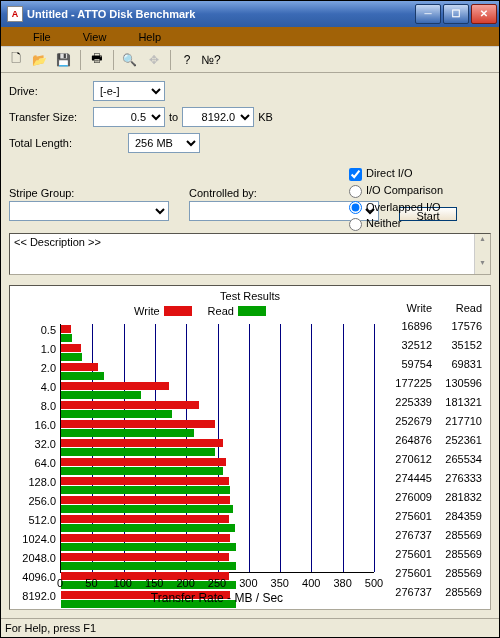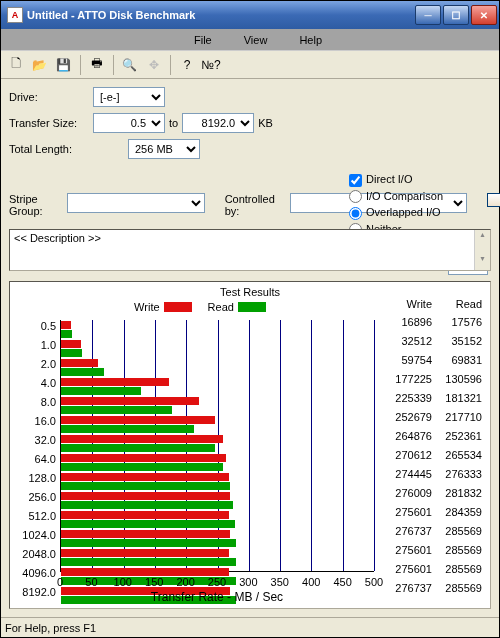--- a/index.html
+++ b/index.html
@@ -4,38 +4,38 @@
 <style>
 * { box-sizing: border-box; margin: 0; padding: 0; font-family: Tahoma, sans-serif; font-size: 11px; }
 body { background: #fff; width: 500px; height: 638px; overflow: hidden; }
 .window { width: 500px; height: 638px; border: 1px solid #000; background: #ece9d8; display: flex; flex-direction: column; }
 .titlebar { height: 28px; background: linear-gradient(to bottom, #7ba4e0 0%, #3b6ab5 50%, #2e5ca3 100%); display: flex; align-items: center; padding: 0 2px 0 6px; color: #fff; font-weight: bold; }
 .titlebar .icon { width: 16px; height: 16px; margin-right: 4px; background: #fff; border: 1px solid #888; display: flex; align-items: center; justify-content: center; font-size: 9px; color: #c00; }
 .titlebar .title { flex: 1; }
 .titlebar .btns { display: flex; gap: 2px; }
 .titlebar .btns div { width: 26px; height: 20px; background: linear-gradient(to bottom, #c5d8f4, #3868b2); border: 1px solid #1a3a6a; border-radius: 2px; display: flex; align-items: center; justify-content: center; color: #fff; font-weight: bold; font-size: 10px; cursor: pointer; }
 .titlebar .btns .close { background: linear-gradient(to bottom, #f5a19a, #d43f2e); border-color: #7a1a10; }
-.menubar { height: 22px; background: #a3a3a3; border-bottom: 1px solid #ccc; display: flex; align-items: center; padding-left: 16px; justify-content: center; }
+.menubar { height: 22px; background: #a16207; border-bottom: 1px solid #ccc; display: flex; align-items: center; padding-left: 16px; }
 .menubar span { padding: 3px 8px; cursor: pointer; }
 .toolbar { height: 28px; background: #ece9d8; border-bottom: 1px solid #aca899; display: flex; align-items: center; padding-left: 4px; gap: 2px; }
 .toolbar .tbtn { width: 22px; height: 22px; border: 1px solid #ece9d8; display: flex; align-items: center; justify-content: center; cursor: pointer; font-size: 12px; }
 .toolbar .sep { width: 1px; height: 20px; background: #aca899; margin: 0 3px; }
 .content { flex: 1; padding: 8px; display: flex; flex-direction: column; gap: 6px; }
 .row { display: flex; align-items: center; gap: 4px; }
 .label { width: 80px; }
 select, input[type=text] { border: 1px solid #7f9db9; background: #fff; height: 20px; padding: 0 2px; font-size: 11px; }
 .sel-drive { width: 72px; }
 .sel-ts { width: 72px; text-align: right; }
 .sel-tl { width: 72px; margin-left: 35px; }
 .opts { position: absolute; left: 348px; top: 94px; width: 132px; }
 .opts label { display: block; margin-bottom: 3px; cursor: pointer; }
 .opts input { margin-right: 4px; vertical-align: middle; }
 .qdepth { position: absolute; left: 374px; top: 176px; display: flex; align-items: center; gap: 4px; }
 .stripe-row { display: flex; gap: 20px; margin-top: 28px; }
-.stripe-col { display: flex; flex-direction: row; gap: 2px; }
+.stripe-col { display: flex; flex-direction: column; gap: 2px; }
 .btn-start { width: 58px; height: 14px; border: 1px solid #003c74; background: linear-gradient(to bottom, #fff, #eee3ce); cursor: pointer; text-align: center; padding-top: 2px; }
 .desc { border: 1px inset #aca899; background: #fff; height: 42px; padding: 2px 4px; margin-top: 6px; position: relative; }
 .desc .scroll { position: absolute; right: 0; top: 0; bottom: 0; width: 16px; background: #ece9d8; border-left: 1px solid #ccc; display: flex; flex-direction: column; justify-content: space-between; }
 .desc .scroll div { height: 16px; text-align: center; font-size: 8px; color: #888; }
 .results { border: 1px inset #aca899; background: #fff; flex: 1; padding: 4px 8px; margin-top: 4px; display: flex; flex-direction: column; }
 .results-title { text-align: center; font-size: 11px; }
 .legend { display: flex; justify-content: center; gap: 16px; align-items: center; margin: 2px 0; }
 .legend span { display: flex; align-items: center; gap: 4px; }
 .legend .sw { width: 28px; height: 10px; }
 .legend .sw.red { background: #e01010; }
@@ -262,21 +262,21 @@
           <div class="chart-xlabels" id="xlabels">
               <div style="left: 0%;">0</div>
               <div style="left: 10%;">50</div>
               <div style="left: 20%;">100</div>
               <div style="left: 30%;">150</div>
               <div style="left: 40%;">200</div>
               <div style="left: 50%;">250</div>
               <div style="left: 60%;">300</div>
               <div style="left: 70%;">350</div>
               <div style="left: 80%;">400</div>
-              <div style="left: 90%;">450</div>
+              <div style="left: 90%;">380</div>
               <div style="left: 100%;">500</div>
             </div>
           <div class="chart-xlabel">Transfer Rate - MB / Sec</div>
         </div>
         <div class="numcols">
           <div class="col" id="wcol">
               <div>16896</div>
               <div>32512</div>
               <div>59754</div>
               <div>177225</div>

